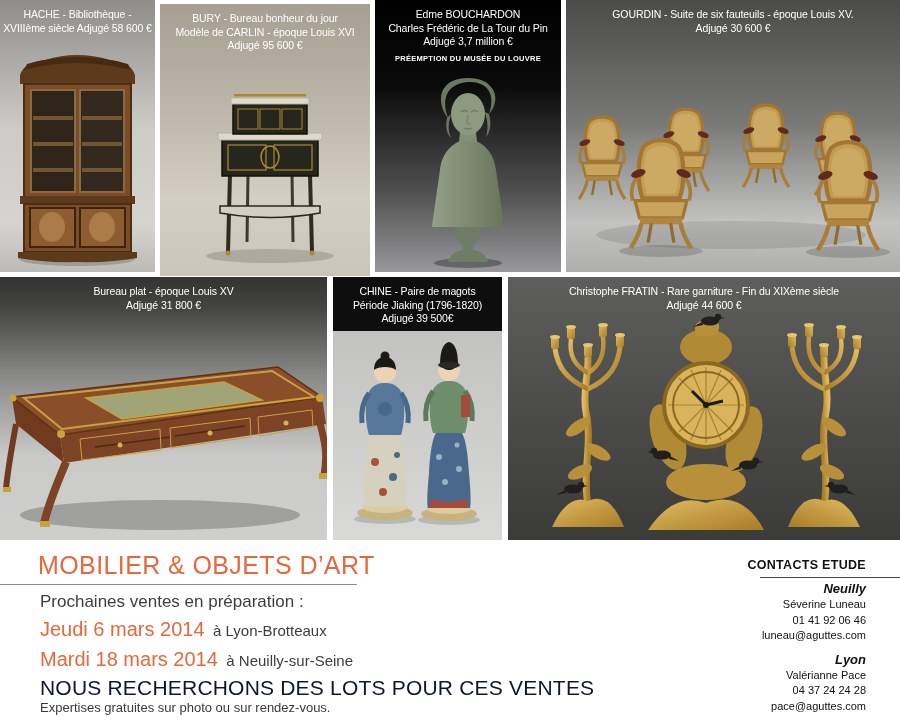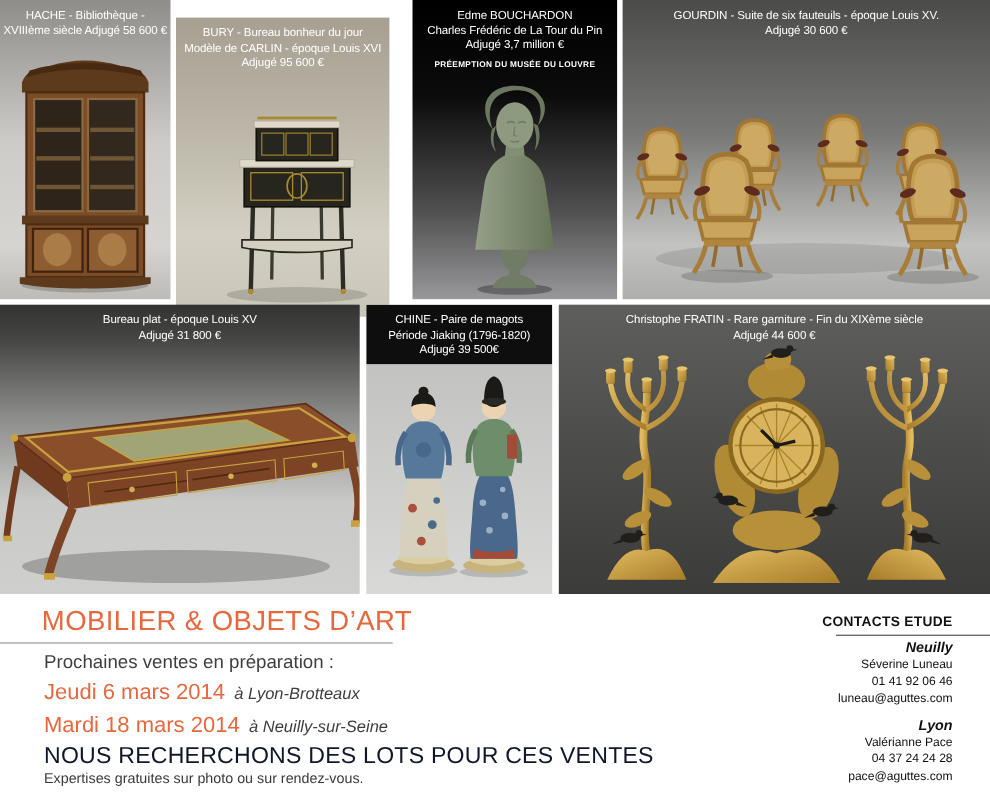--- a/index.html
+++ b/index.html
@@ -7,37 +7,37 @@
   .page{position:absolute;left:0;top:0;width:900px;height:720px;background:#fff;overflow:hidden;}
 
   
   .panel{position:absolute;overflow:hidden;}
   .panel svg{position:absolute;left:0;top:0;}
   .caption{position:absolute;left:0;top:8px;width:100%;text-align:center;color:#ffffff;
            font-size:10.5px;line-height:13.5px;letter-spacing:-0.1px;z-index:5;}
   .caption .small-line{font-size:7.5px;font-weight:bold;letter-spacing:.3px;margin-top:3px;}
 
   .p-hache     {left:0;  top:0;   width:155px;height:272px;background:linear-gradient(#8e8d89,#cdccc8 48%,#d5d4d0 82%,#bcbbb7);}
-  .p-bury      {left:160px;top:16px; width:194px;height:272px;background:linear-gradient(#a69f92,#bdb8aa 40%,#d3cfc2 72%,#c9c5b8);}
+  .p-bury      {left:160px;top:4px; width:210px;height:272px;background:linear-gradient(#a69f92,#bdb8aa 40%,#d3cfc2 72%,#c9c5b8);}
   .p-bouchardon{left:375px;top:0; width:186px;height:272px;background:linear-gradient(#000000,#0b0b0b 32%,#4f4f4f 70%,#98989b);}
   .p-gourdin   {left:566px;top:0; width:334px;height:272px;background:linear-gradient(#4b4b49,#787876 45%,#c3c3c1 82%,#aeaeac);}
   .p-bureau    {left:0;  top:277px;width:327px;height:263px;background:linear-gradient(#333331,#454543 12%,#8a8a88 38%,#c9c9c7 68%,#cfcfcd);}
   .p-chine     {left:333px;top:277px;width:169px;height:263px;background:linear-gradient(#c2c2c0 20%,#d9d9d7);}
   .p-fratin    {left:508px;top:277px;width:392px;height:263px;background:linear-gradient(#5e5e5c,#4a4a48 55%,#3b3b39);}
   .chine-band{position:absolute;left:0;top:0;width:100%;height:54px;background:#0e0e0e;z-index:2;}
   .p-chine .caption{z-index:6;}
 
   
   .title{position:absolute;left:38px;top:551px;font-size:25px;color:#e8673c;letter-spacing:.4px;}
   .rule-left{position:absolute;left:0;top:584px;width:357px;height:1px;background:#8d8d8d;}
   .subtitle{position:absolute;left:40px;top:592px;font-size:17px;color:#3e3e3e;}
   .sale{position:absolute;left:40px;white-space:nowrap;}
   .sale-1{top:618px;} .sale-2{top:648px;}
   .sale .date{font-size:20px;color:#e8673c;}
-  .sale .place{font-size:15px;color:#3e3e3e;margin-left:4px;font-style:italic;}
+  .sale .place{font-size:15px;color:#3e3e3e;margin-left:4px;}
   .cta{position:absolute;left:40px;top:676px;font-size:21px;color:#0f172a;letter-spacing:.2px;}
   .note{position:absolute;left:40px;top:700px;font-size:13px;color:#3a3a3a;}
 
   
   .contacts{position:absolute;right:34px;top:558px;width:220px;text-align:right;color:#111;}
   .contacts-heading{font-size:12.5px;font-weight:bold;letter-spacing:.3px;}
   .rule-right{position:absolute;left:760px;top:577px;width:140px;height:1px;background:#444;}
   .office{margin-top:5px;}
   .office .city{font-size:13px;font-weight:bold;font-style:italic;line-height:16px;}
   .office .line{font-size:11px;line-height:15.5px;}

